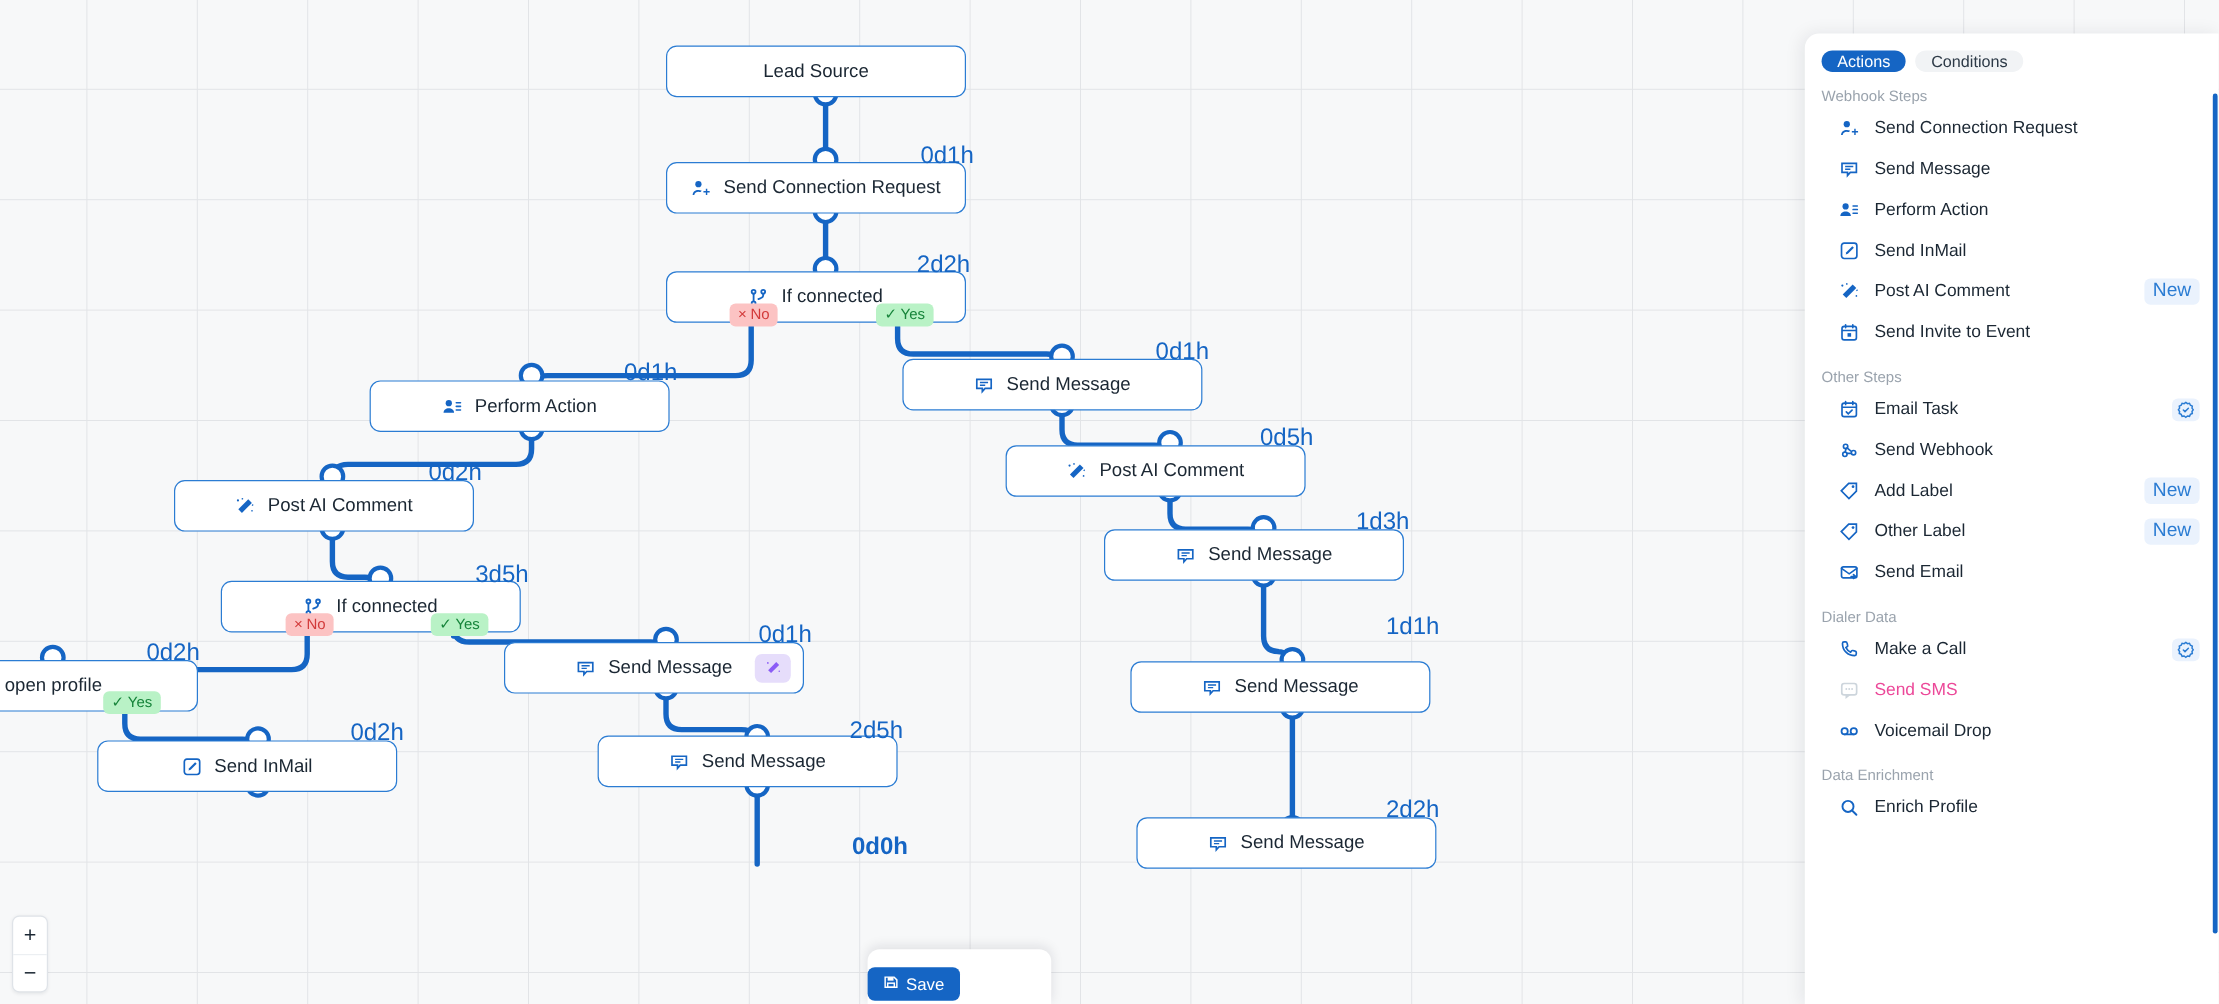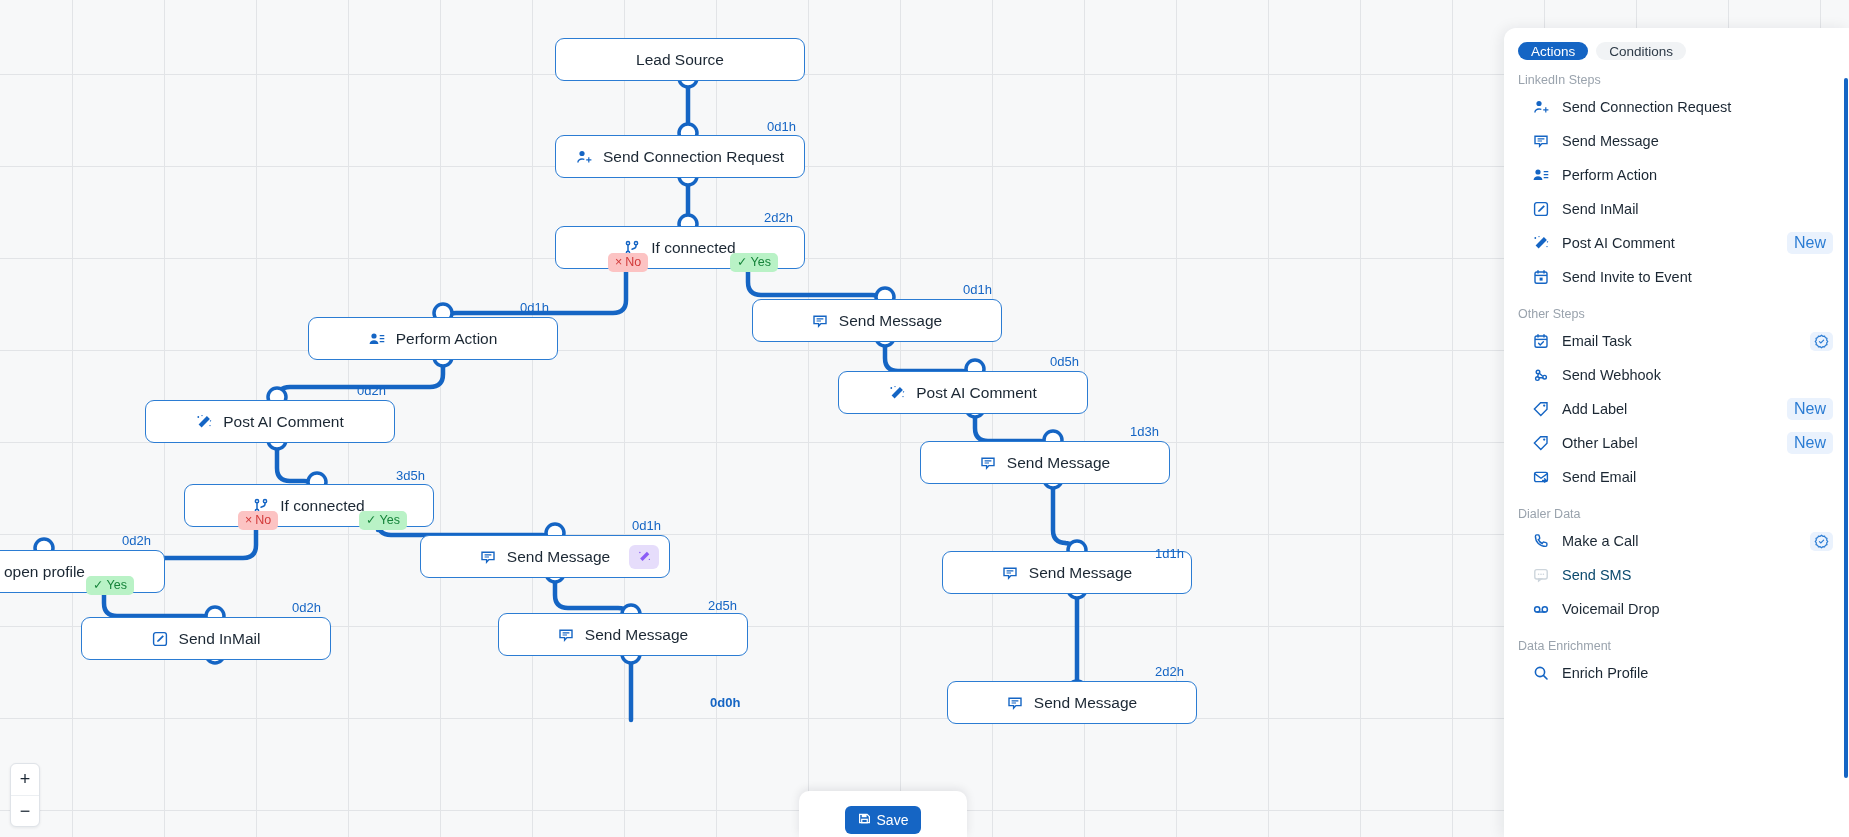--- a/index.html
+++ b/index.html
@@ -54,21 +54,21 @@
     width: 30px; height: 24px;
     background: #e6ddfb;
     border-radius: 6px;
     display: flex; align-items: center; justify-content: center;
     color: #8b5cf6;
   }
 
   
   .delay {
     position: absolute;
-    font-size: 13px;
+    font-size: 20px;
     color: #1565c4;
     z-index: 4;
     white-space: nowrap;
   }
 
   
   .pill {
     position: absolute;
     height: 19px;
     padding: 0 7px;
@@ -94,26 +94,26 @@
   }
   #zoomctl .zbtn {
     height: 31px; display: flex; align-items: center; justify-content: center;
     color: #1b2733; font-size: 18px; cursor: pointer; user-select: none;
   }
   #zoomctl .zbtn + .zbtn { border-top: 1px solid #eceff2; }
 
   
   #savebar {
     position: absolute;
-    left: 799px; bottom: 0;
-    width: 168px; height: 46px;
+    left: 723px; bottom: 0;
+    width: 153px; height: 46px;
     background: #ffffff;
     border-radius: 10px 10px 0 0;
     box-shadow: 0 -2px 10px rgba(16,24,40,.10);
-    display: flex; align-items: center; justify-content: center;
+    display: flex; align-items: center; justify-content: flex-start;
     z-index: 25;
   }
   #savebtn {
     background: #1565c4; color: #ffffff;
     border: none; border-radius: 6px;
     height: 28px; padding: 0 13px;
     font-size: 14px; font-family: inherit;
     display: flex; align-items: center; gap: 6px;
     cursor: pointer;
     margin-top: 12px;
@@ -151,21 +151,21 @@
     display: flex; align-items: center;
     height: 34px;
     padding: 0 16px 0 28px;
     gap: 13px;
     font-size: 14.5px;
     color: #1b2733;
     cursor: pointer;
   }
   .pitem .picon { color: #1565c4; display: inline-flex; width: 17px; justify-content: center; }
   .pitem .plabel { flex: 1; }
-  .pitem.disabled { color: #0c4a6e; }
+  .pitem.disabled { color: #ec4899; }
   .pitem.disabled .picon { color: #cdd5dc; }
   .tag-new {
     font-size: 16px; color: #2b7cd3;
     background: #eaf2fd; border-radius: 5px;
     padding: 2px 7px;
   }
   .tag-check { color: #2b7cd3; background: #eaf2fd; border-radius: 5px; padding: 2px 4px; display:inline-flex; }
 
   #panel-scroll {
     position: absolute; right: 1px; top: 50px;
@@ -404,21 +404,21 @@
     <div class="delay" style="left:357px; top:383px;">0d2h</div>
     <div class="delay" style="left:396px; top:468px;">3d5h</div>
     <div class="delay" style="left:122px; top:533px;">0d2h</div>
     <div class="delay" style="left:292px; top:600px;">0d2h</div>
     <div class="delay" style="left:632px; top:518px;">0d1h</div>
     <div class="delay" style="left:708px; top:598px;">2d5h</div>
     <div class="delay" style="left:710px; top:695px;font-weight:bold;">0d0h</div>
     <div class="delay" style="left:963px; top:282px;">0d1h</div>
     <div class="delay" style="left:1050px; top:354px;">0d5h</div>
     <div class="delay" style="left:1130px; top:424px;">1d3h</div>
-    <div class="delay" style="left:1155px; top:546px;">1d1h</div>
+    <div class="delay" style="left:1155px; top:511px;">1d1h</div>
     <div class="delay" style="left:1155px; top:664px;">2d2h</div>
 
     <div class="pill no" style="left:608px; top:253px;">
       <span>×</span>
       <span>No</span>
     </div>
     <div class="pill yes" style="left:730px; top:253px;">
       <span>✓</span>
       <span>Yes</span>
     </div>
@@ -453,21 +453,21 @@
       </button>
     </div>
   </div>
 
   <div id="panel">
     <div id="tabs">
       <button class="tab active">Actions</button>
       <button class="tab">Conditions</button>
     </div>
 
-    <div class="grouplabel">LinkedIn Steps</div>
+    <div class="grouplabel">Webhook Steps</div>
     <div class="pitem">
       <span class="picon">
           <svg width="16" height="16" viewBox="0 0 16 16" fill="currentColor">
             <circle cx="6" cy="4.5" r="2.6"></circle>
             <path d="M1.2 13.5c0-2.6 2.2-4.2 4.8-4.2 1 0 2 .25 2.8.7l-1 1.1c-.55-.25-1.15-.4-1.8-.4-1.85 0-3.4 1.05-3.4 2.8z"></path>
             <path d="M12.2 8.2h1.2v2h2v1.2h-2v2h-1.2v-2h-2v-1.2h2z"></path>
           </svg>
         </span>
       <span class="plabel">Send Connection Request</span>
     </div>

